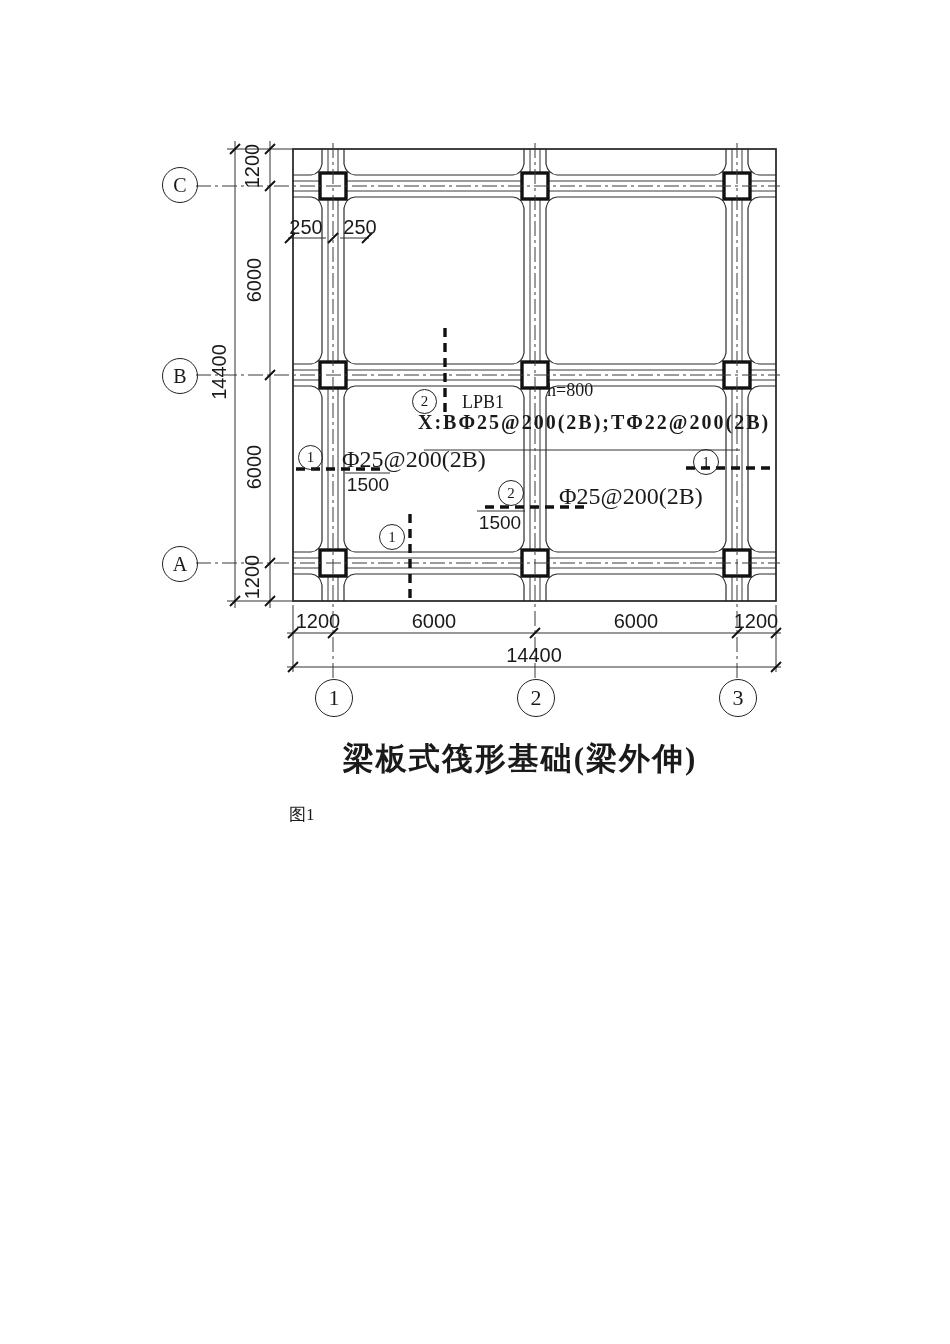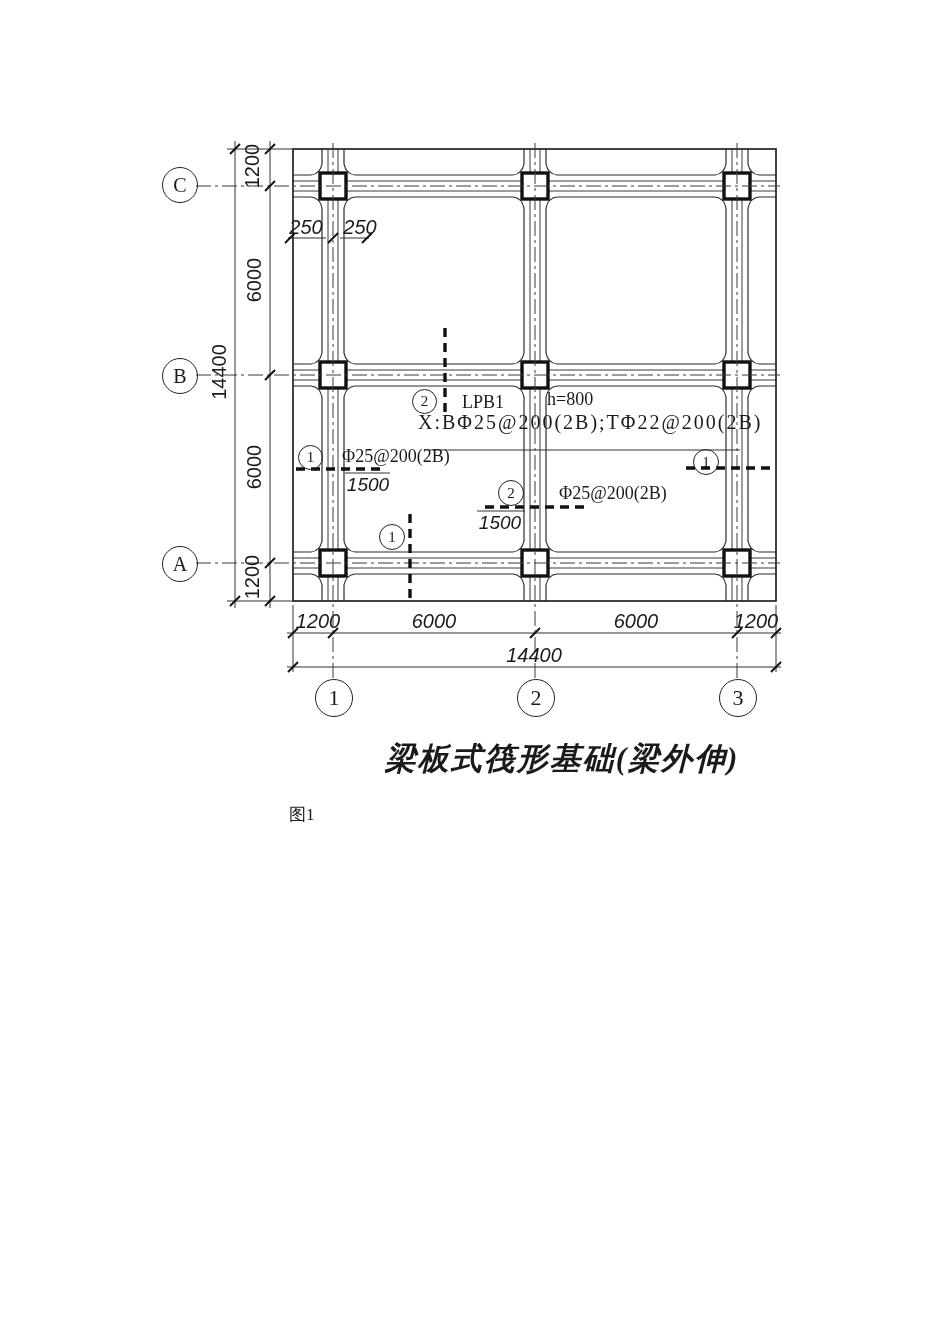--- a/index.html
+++ b/index.html
@@ -1,32 +1,32 @@
 <!DOCTYPE html>
 <html><head>
 <meta charset="utf-8">
 <style>
   html,body{margin:0;padding:0;background:#fff;}
   .page{position:relative;width:950px;height:1344px;background:#fff;overflow:hidden;
         font-family:"Liberation Sans",sans-serif;color:#1a1a1a;}
   .linework{position:absolute;left:0;top:0;}
   .lbl{position:absolute;white-space:nowrap;color:#1a1a1a;}
   .dimtxt{font-family:"Liberation Sans",sans-serif;font-size:20px;}
-  .center{transform:translateX(-50%);font-style:italic;}
+  .center{transform:translateX(-50%);}
   .rot{transform:translate(-50%,-50%) rotate(-90deg);}
   .bubble{position:absolute;border:1.7px solid #222;border-radius:50%;
           display:flex;align-items:center;justify-content:center;background:transparent;
           font-family:"Liberation Serif","DejaVu Serif",serif;}
   .axis-row{width:34px;height:34px;font-size:20px;}
   .axis-col{width:36px;height:36px;font-size:22px;}
   .sect{font-size:15px;}
   .title{font-family:"Liberation Serif","DejaVu Serif",serif;font-weight:bold;
          font-size:31px;letter-spacing:2px;}
   .caption{font-family:"Liberation Serif","DejaVu Serif",serif;font-size:17px;}
-  .rebar{font-family:"Liberation Serif","DejaVu Serif",serif;font-size:18px;}
+  .rebar{font-family:"Liberation Serif","DejaVu Serif",serif;font-size:24px;}
   .rebar-xy{font-family:"Liberation Serif","DejaVu Serif",serif;font-size:20px;letter-spacing:2px;}
   .slabtag{font-family:"Liberation Serif","DejaVu Serif",serif;font-size:18px;}
 </style>
 </head>
 <body>
 
 <div class="page">
 
   <svg class="linework" width="950" height="1344" viewBox="0 0 950 1344">
 
@@ -136,22 +136,22 @@
   <div class="lbl dimtxt center" style="left:756px;top:610px;">1200</div>
   <div class="lbl dimtxt center" style="left:534px;top:644px;">14400</div>
 
   <div class="lbl dimtxt center" style="left:306px;top:216px;">250</div>
   <div class="lbl dimtxt center" style="left:360px;top:216px;">250</div>
 
   <div class="bubble sect" style="left:412px;top:389px;width:23px;height:23px;">
       <span>2</span>
     </div>
   <div class="lbl slabtag" style="left:462px;top:392px;">LPB1</div>
-  <div class="lbl slabtag" style="left:547px;top:389px;">h=800</div>
-  <div class="lbl rebar-xy" style="left:418px;top:411px;">X:BΦ25@200(2B);TΦ22@200(2B)</div>
+  <div class="lbl slabtag" style="left:547px;top:380px;">h=800</div>
+  <div class="lbl rebar-xy" style="left:418px;top:411px;font-weight:bold;">X:BΦ25@200(2B);TΦ22@200(2B)</div>
 
   <div class="bubble sect" style="left:298px;top:445px;width:23px;height:23px;">
       <span>1</span>
     </div>
   <div class="lbl rebar" style="left:342px;top:446px;">Φ25@200(2B)</div>
   <div class="lbl dimtxt center" style="left:368px;top:474px;font-size:19px;">1500</div>
 
   <div class="bubble sect" style="left:498px;top:480px;width:24px;height:24px;">
       <span>2</span>
     </div>
@@ -159,16 +159,16 @@
   <div class="lbl dimtxt center" style="left:500px;top:512px;font-size:19px;">1500</div>
 
   <div class="bubble sect" style="left:693px;top:449px;width:24px;height:24px;">
       <span>1</span>
     </div>
 
   <div class="bubble sect" style="left:379px;top:524px;width:24px;height:24px;">
       <span>1</span>
     </div>
 
-  <div class="lbl title center" style="left:520px;top:738px;margin-left:42px;">梁板式筏形基础(梁外伸)</div>
+  <div class="lbl title center" style="left:520px;top:738px;">梁板式筏形基础(梁外伸)</div>
   <div class="lbl caption" style="left:289px;top:803px;">图1</div>
 
 </div>
 
 </body></html>

